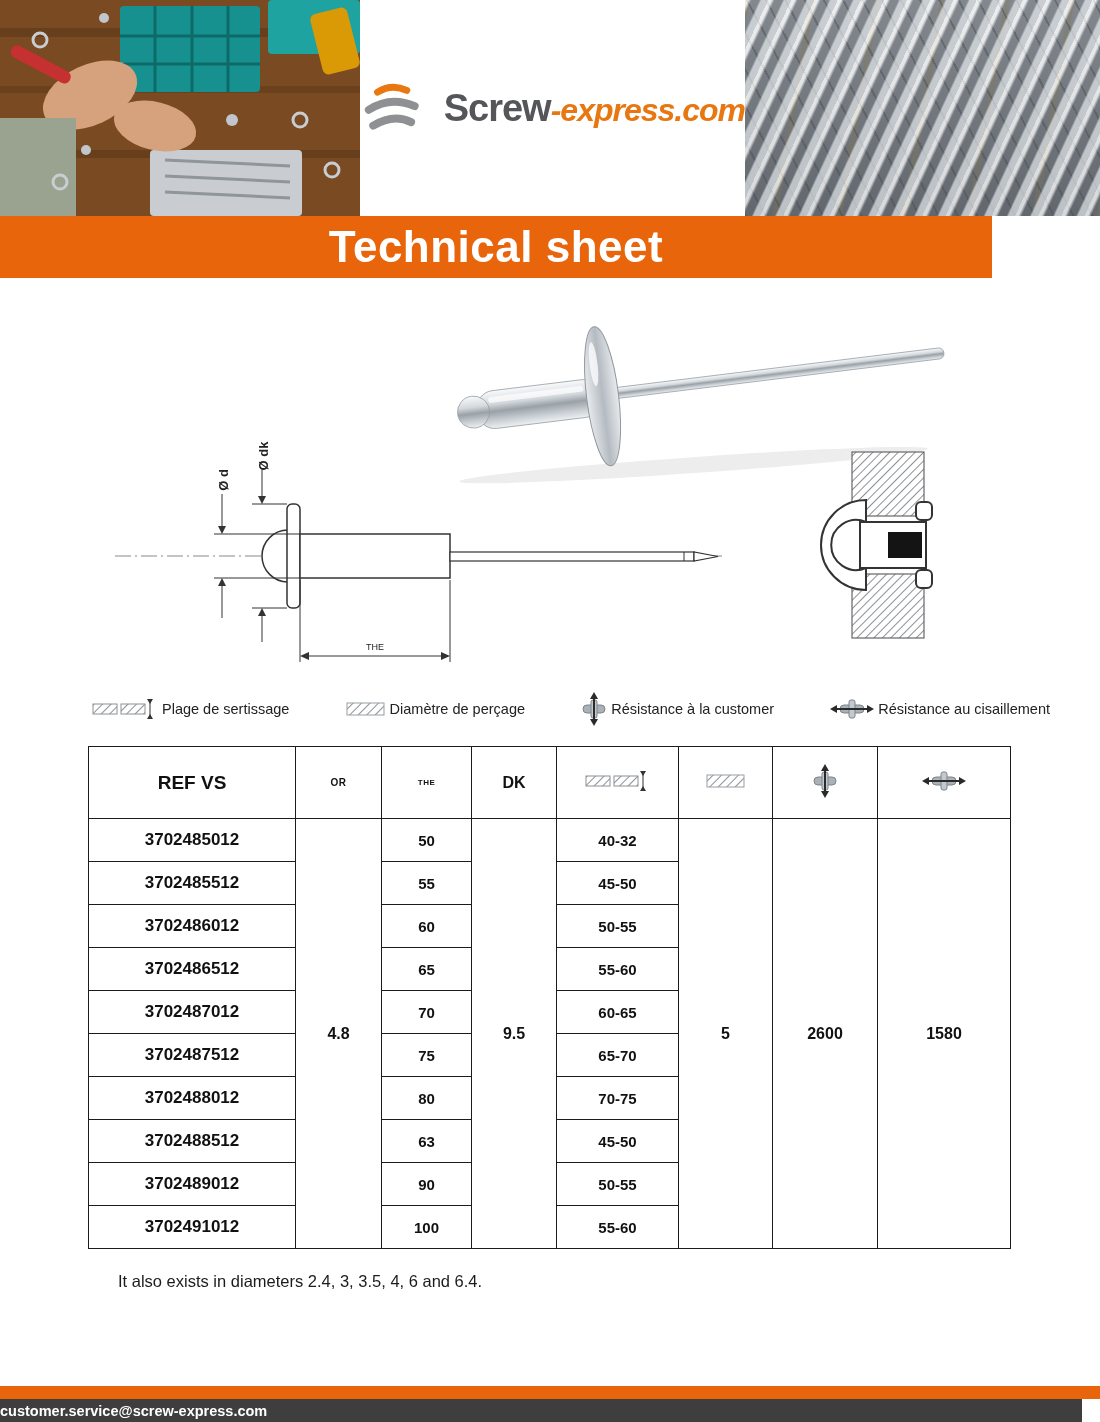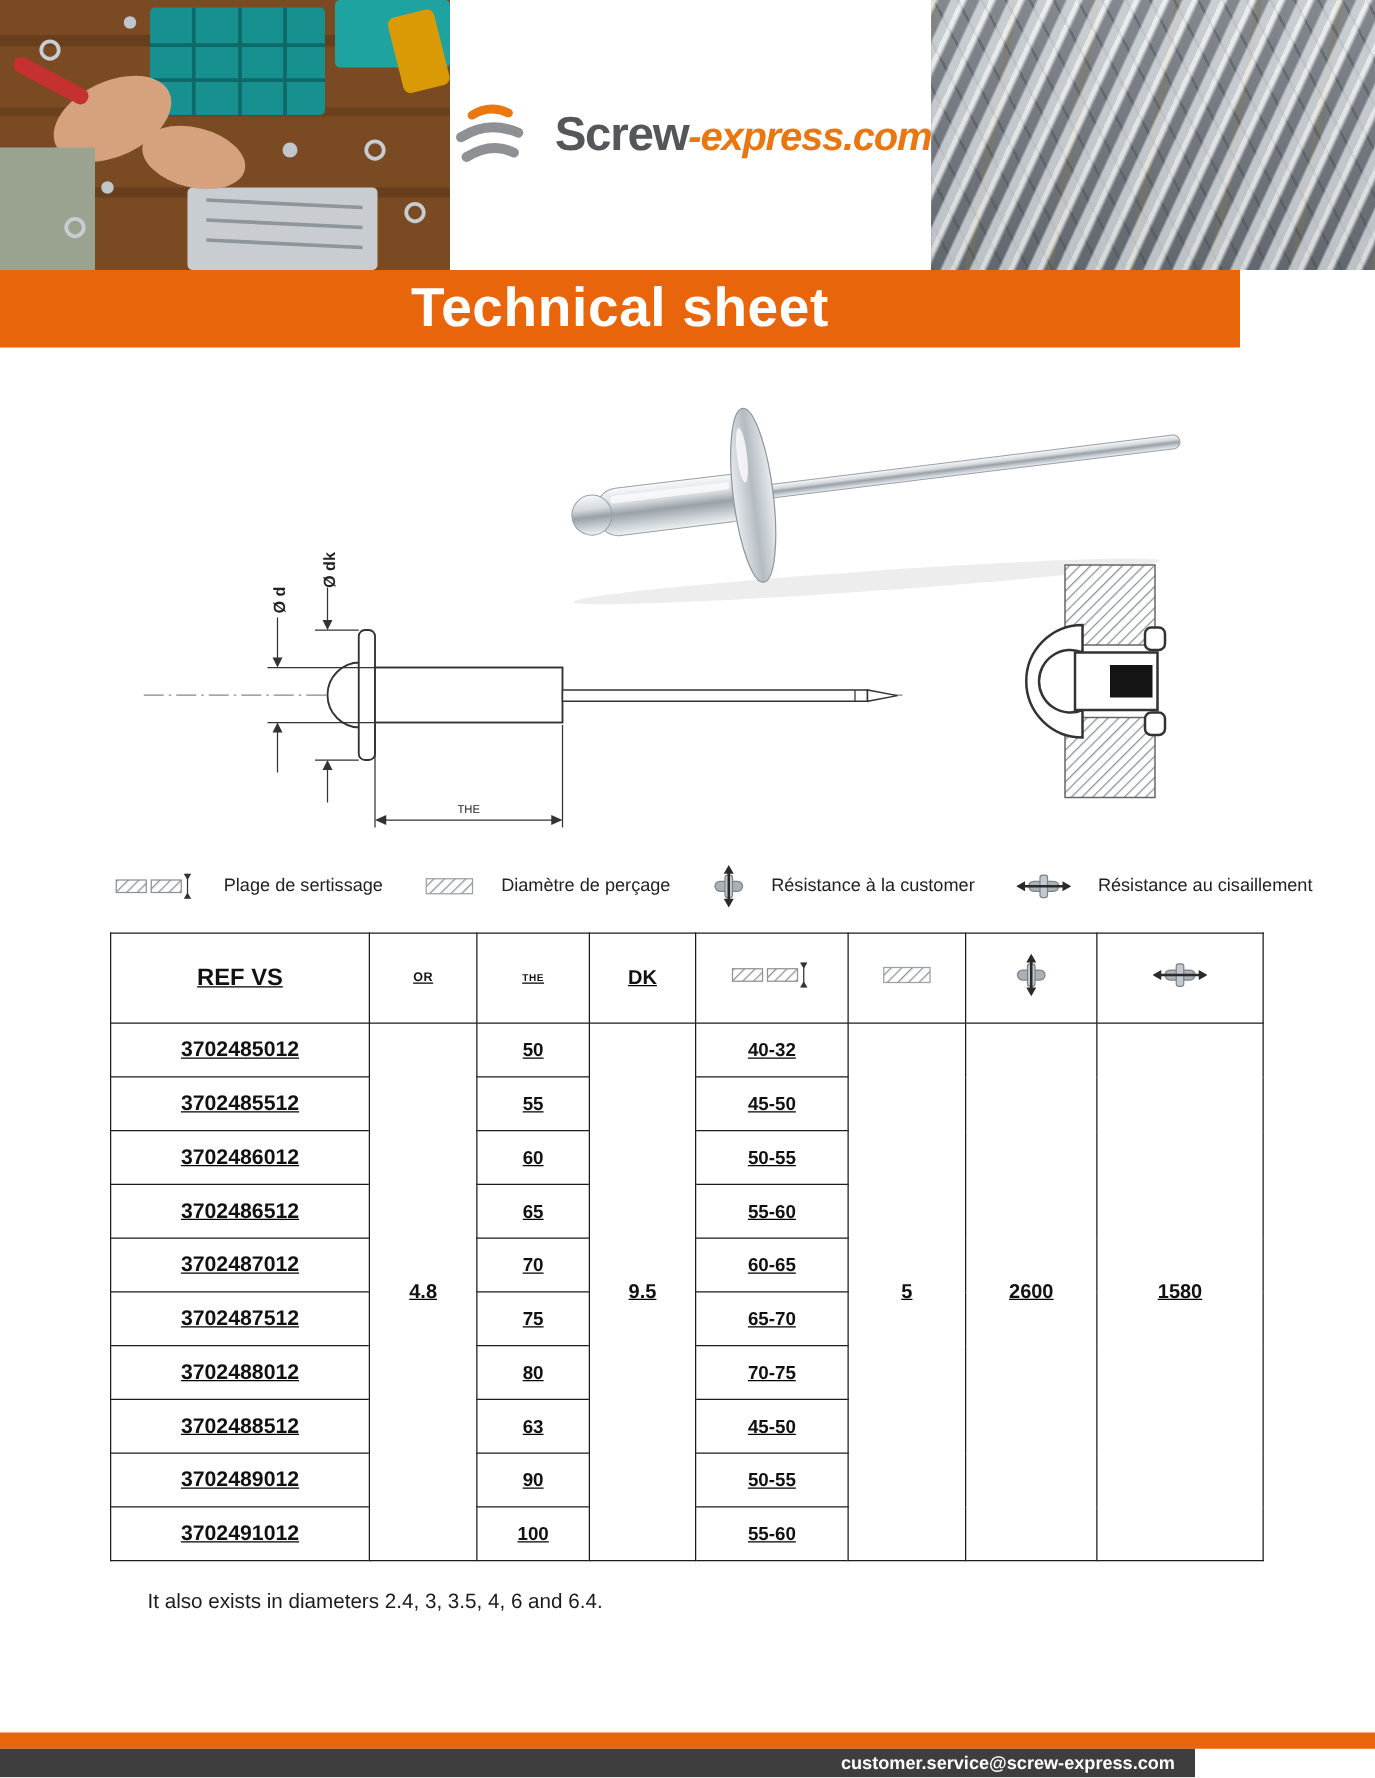--- a/index.html
+++ b/index.html
@@ -30,40 +30,40 @@
   
   .rivet-photo   { position:absolute; left:388px; top:292px; transform:rotate(-4deg); }
   .tech-drawing  { position:absolute; left:90px;  top:428px; }
   .cross-section { position:absolute; left:800px; top:448px; }
   .dim-label { font-size:13px; font-weight:bold; fill:#222; }
   .dim-small { font-size:9px; fill:#222; }
 
   
   .legend { position:absolute; left:92px; top:692px; width:958px;
     display:flex; justify-content:space-between; align-items:center; }
-  .legend-item { display:flex; align-items:center; gap:21px; font-size:14.5px; color:#222; }
-
-  
-  .spec-table { position:absolute; left:88px; top:746px; border-collapse:collapse; table-layout:fixed; background:#fff;text-decoration:underline; }
+  .legend-item { display:flex; align-items:center; gap:4px; font-size:14.5px; color:#222; }
+
+  
+  .spec-table { position:absolute; left:88px; top:746px; border-collapse:collapse; table-layout:fixed; background:#fff; }
   .spec-table th, .spec-table td { border:1px solid #1b1b1b; text-align:center; vertical-align:middle; color:#111; padding:0; }
   .spec-table thead tr { height:72px; }
   .spec-table tbody tr { height:43px; }
   .th-ref { font-size:19px; font-weight:bold; }
   .th-or  { font-size:10px; font-weight:bold; letter-spacing:.5px; }
   .th-the { font-size:8px;  font-weight:bold; letter-spacing:.5px; }
   .th-dk  { font-size:16px; font-weight:bold;margin-top:32px; }
   .td-ref { font-size:17px; font-weight:bold; }
   .td-the, .td-grip { font-size:15px; font-weight:bold; }
   .td-mid { font-size:16px; font-weight:bold; }
 
   
   .note { position:absolute; left:118px; top:1272px; font-size:16.5px; color:#1c1c1c; }
   .footer-orange { position:absolute; left:0; top:1386px; width:1100px; height:13px; background:#E8650C; }
-  .footer-dark { position:absolute; left:0; top:1399px; width:956px; height:23px; background:#3E3E3E;
-    display:flex; align-items:center; justify-content:flex-end; padding-right:16px; }
+  .footer-dark { position:absolute; left:0; top:1399px; width:1082px; height:23px; background:#3E3E3E;
+    display:flex; align-items:center; padding-right:16px; }
   .footer-dark span { color:#fff; font-weight:bold; font-size:14.5px; }
 </style>
 </head>
 <body>
 
 <svg style="position:absolute;width:0;height:0" aria-hidden="true">
   <defs>
     <pattern id="hatch" width="6" height="6" patternUnits="userSpaceOnUse" patternTransform="rotate(45)">
       <rect width="6" height="6" fill="#ffffff"></rect>
       <line x1="0" y1="0" x2="0" y2="6" stroke="#8c9196" stroke-width="2"></line>

